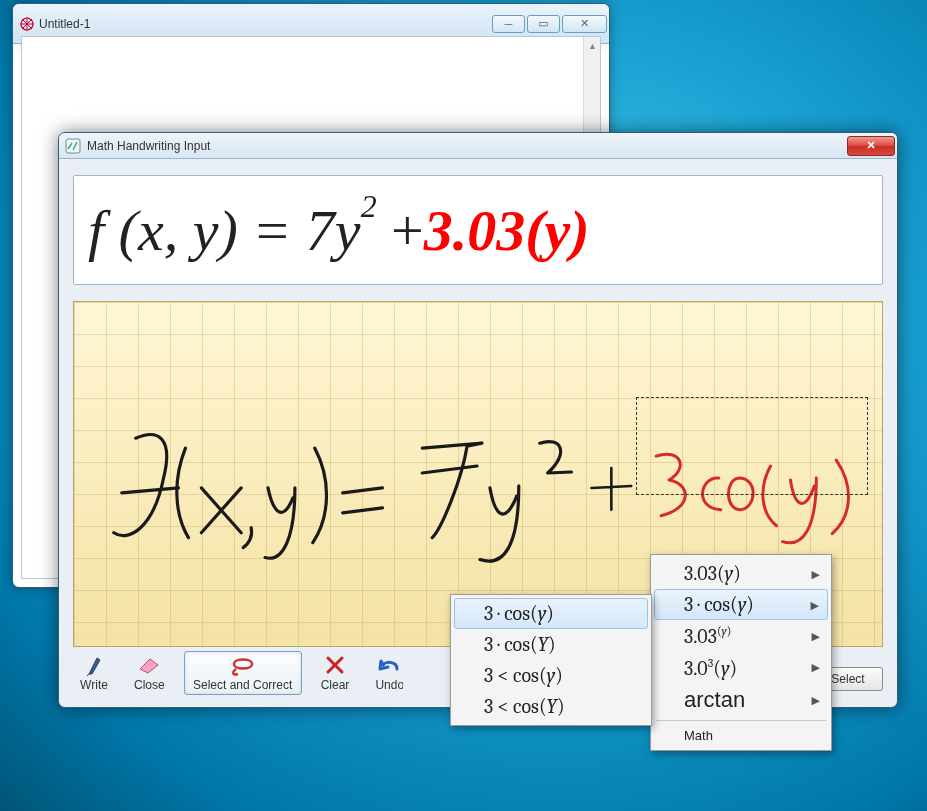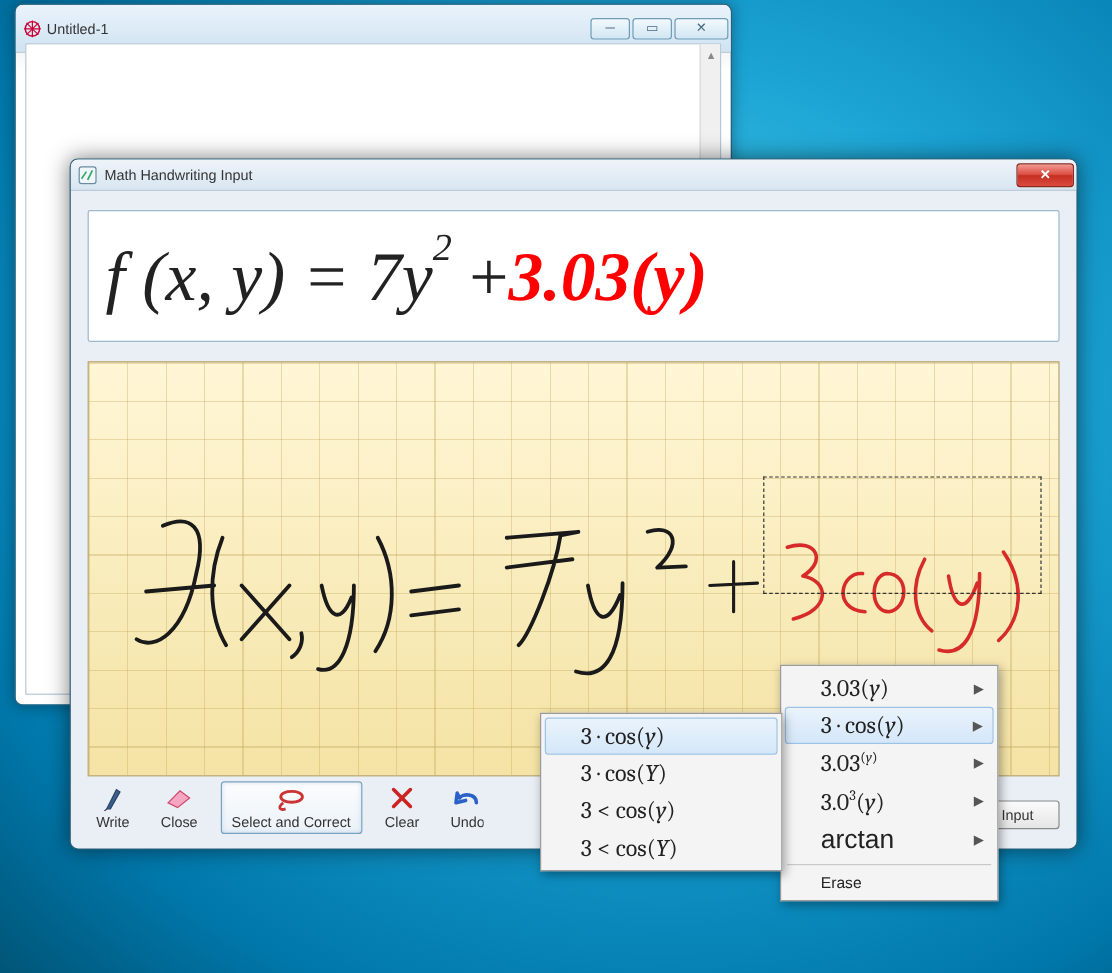--- a/index.html
+++ b/index.html
@@ -337,21 +337,21 @@
           <svg width="24" height="20">
             <path d="M20 14 C20 6 8 6 6 10 L4 6 L3 14 L11 12" fill="none" stroke="#2a60c7" stroke-width="3" stroke-linecap="round" stroke-linejoin="round"></path>
           </svg>
         </div>
       <div class="lbl" style="overflow:hidden;max-width:28px;text-overflow:clip;">Undo</div>
     </div>
   </div>
 
   <div class="footer-right">
     <div class="pushbtn" style="width:70px;">
-        <span>Input</span>
+        <span>Select</span>
       </div>
   </div>
 </div>
 
 <div class="ctxmenu right">
   <div class="row">
       <span>3.03(<i>y</i>)</span>
       <span class="arrow">▶</span>
     </div>
   <div class="row hover">
@@ -365,21 +365,21 @@
   <div class="row">
       <span>3.0<span class="mi-sup">3</span>(<i>y</i>)</span>
       <span class="arrow">▶</span>
     </div>
   <div class="row">
       <span style="font-family:'Segoe UI',sans-serif;font-size:22px;">arctan</span>
       <span class="arrow">▶</span>
     </div>
   <div class="sep"></div>
   <div class="row small">
-      <span>Erase</span>
+      <span>Math</span>
     </div>
 </div>
 
 <div class="ctxmenu left">
   <div class="row hover">
       <span>3 · cos(<i>y</i>)</span>
     </div>
   <div class="row">
       <span>3 · cos(<i>Y</i>)</span>
     </div>

